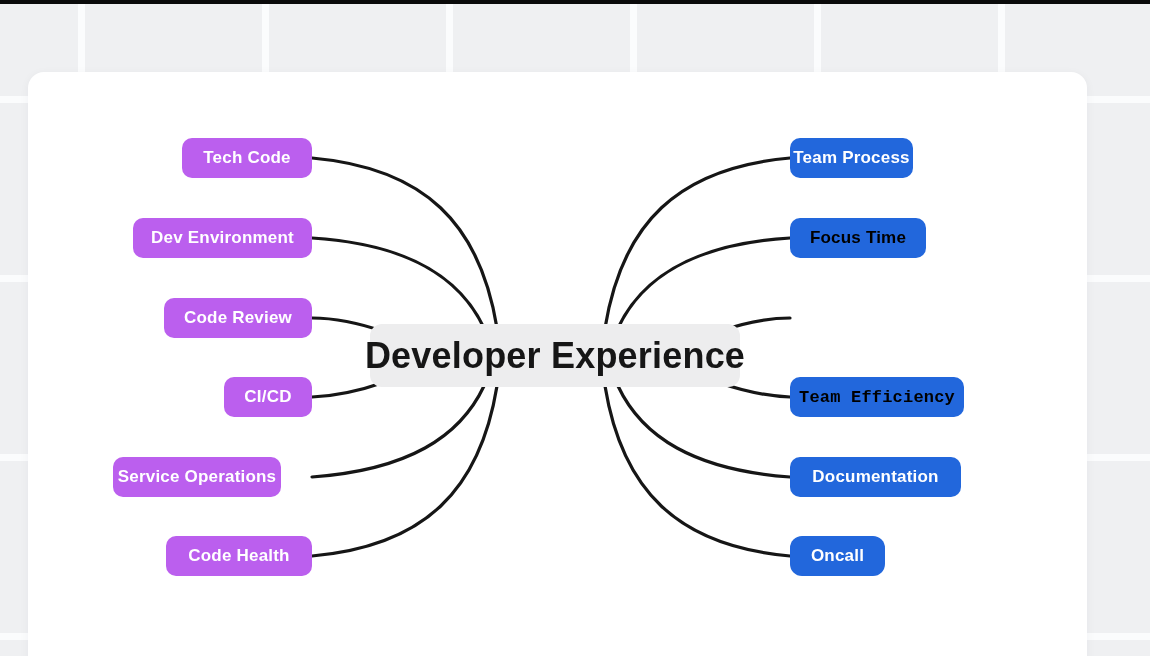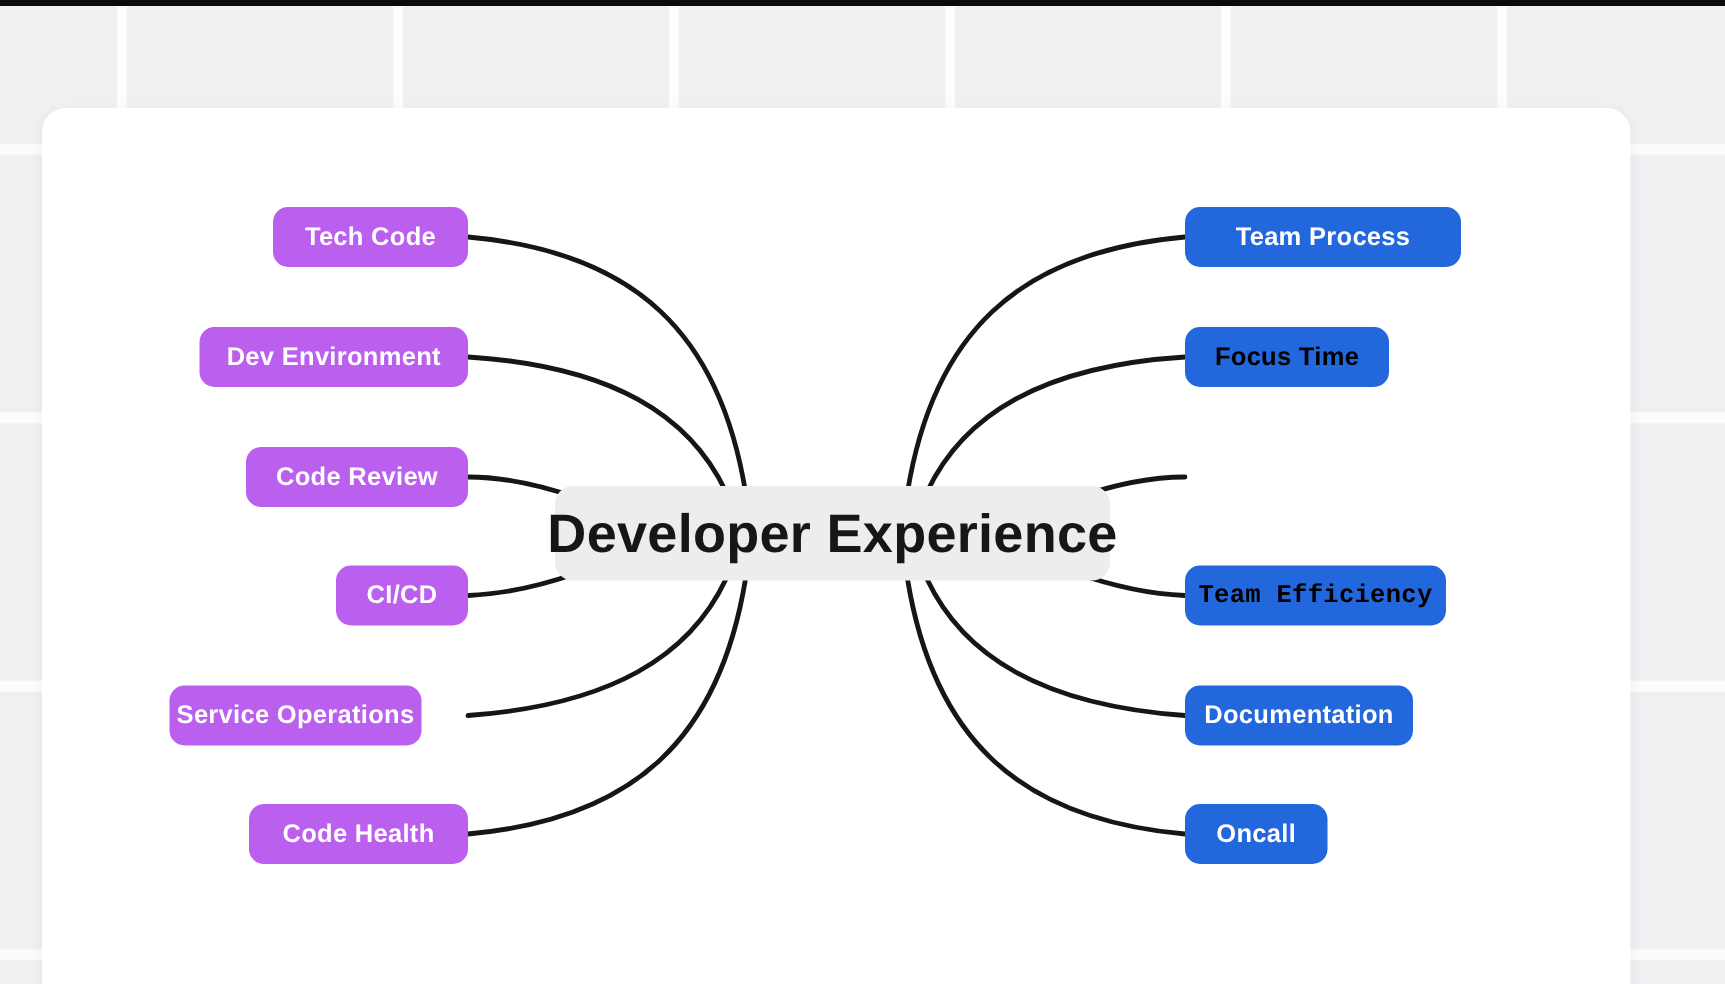--- a/index.html
+++ b/index.html
@@ -93,29 +93,29 @@
   <div class="node" style="left: 224px; top: 377px; width: 88px; background: rgb(187, 95, 238);">
     <span class="node-label" style="color: rgb(255, 255, 255);">CI/CD</span>
   </div>
   <div class="node" style="left: 113px; top: 457px; width: 168px; background: rgb(187, 95, 238);">
     <span class="node-label" style="color: rgb(255, 255, 255);">Service Operations</span>
   </div>
   <div class="node" style="left: 166px; top: 536px; width: 146px; background: rgb(187, 95, 238);">
     <span class="node-label" style="color: rgb(255, 255, 255);">Code Health</span>
   </div>
 
-  <div class="node" style="left: 790px; top: 138px; width: 184px; background: rgb(34, 103, 220);">
+  <div class="node" style="left: 790px; top: 138px; width: 123px; background: rgb(34, 103, 220);">
     <span class="node-label" style="color: rgb(255, 255, 255);">Team Process</span>
   </div>
   <div class="node" style="left: 790px; top: 218px; width: 136px; background: rgb(34, 103, 220);">
     <span class="node-label" style="color: #000000;">Focus Time</span>
   </div>
   <div class="node" style="left: 790px; top: 377px; width: 174px; background: rgb(34, 103, 220);">
     <span class="node-label" style="color: #000000; font-family: Liberation Mono, monospace;">Team Efficiency</span>
   </div>
-  <div class="node" style="left: 790px; top: 457px; width: 152px; background: rgb(34, 103, 220);">
+  <div class="node" style="left: 790px; top: 457px; width: 171px; background: rgb(34, 103, 220);">
     <span class="node-label" style="color: rgb(255, 255, 255);">Documentation</span>
   </div>
-  <div class="node" style="left: 790px; top: 536px; width: 95px; background: rgb(34, 103, 220);">
+  <div class="node" style="left: 790px; top: 536px; width: 95px; background: rgb(34, 103, 220); border-radius: 12px;">
     <span class="node-label" style="color: rgb(255, 255, 255);">Oncall</span>
   </div>
 
 </div>
 
 </body></html>

